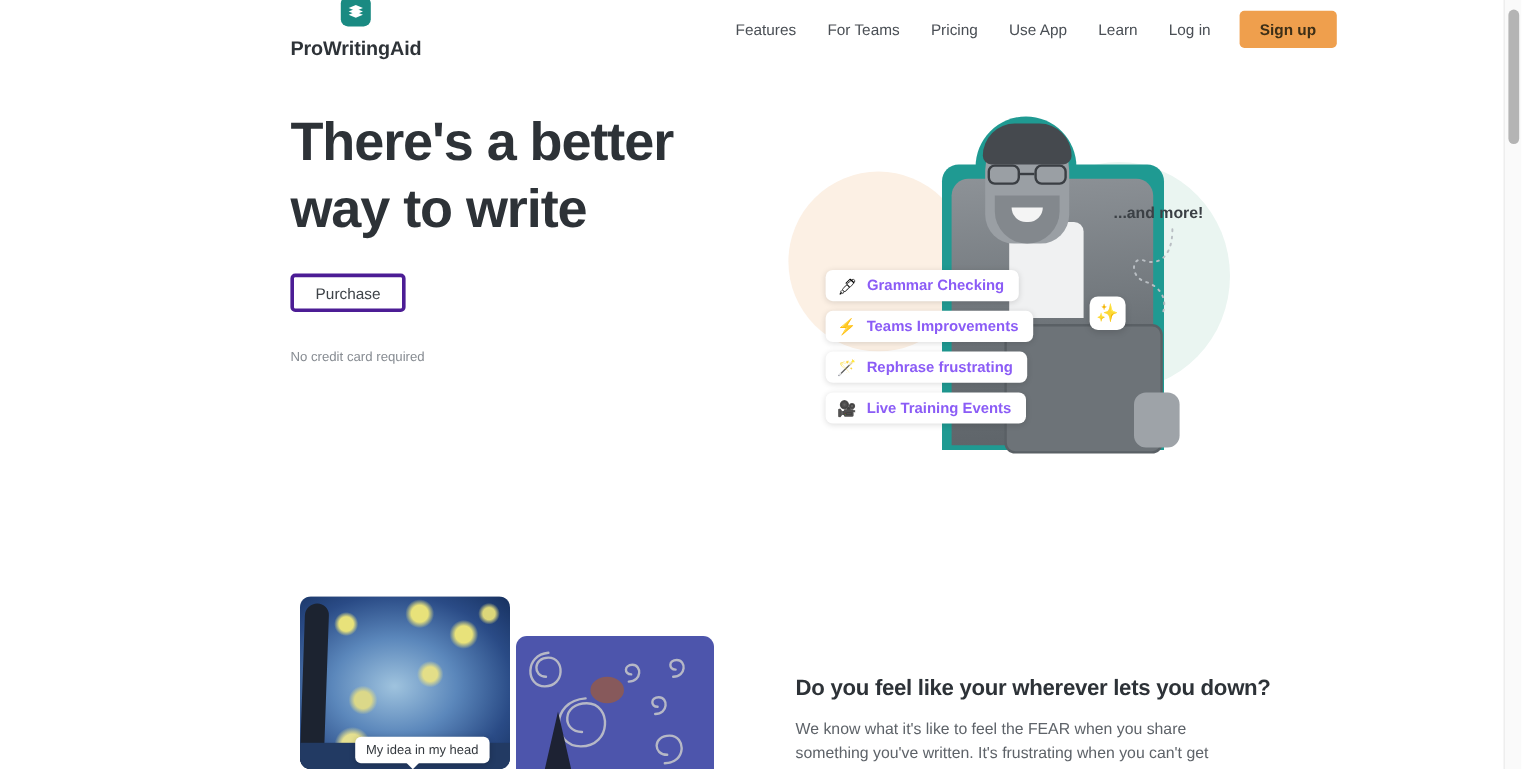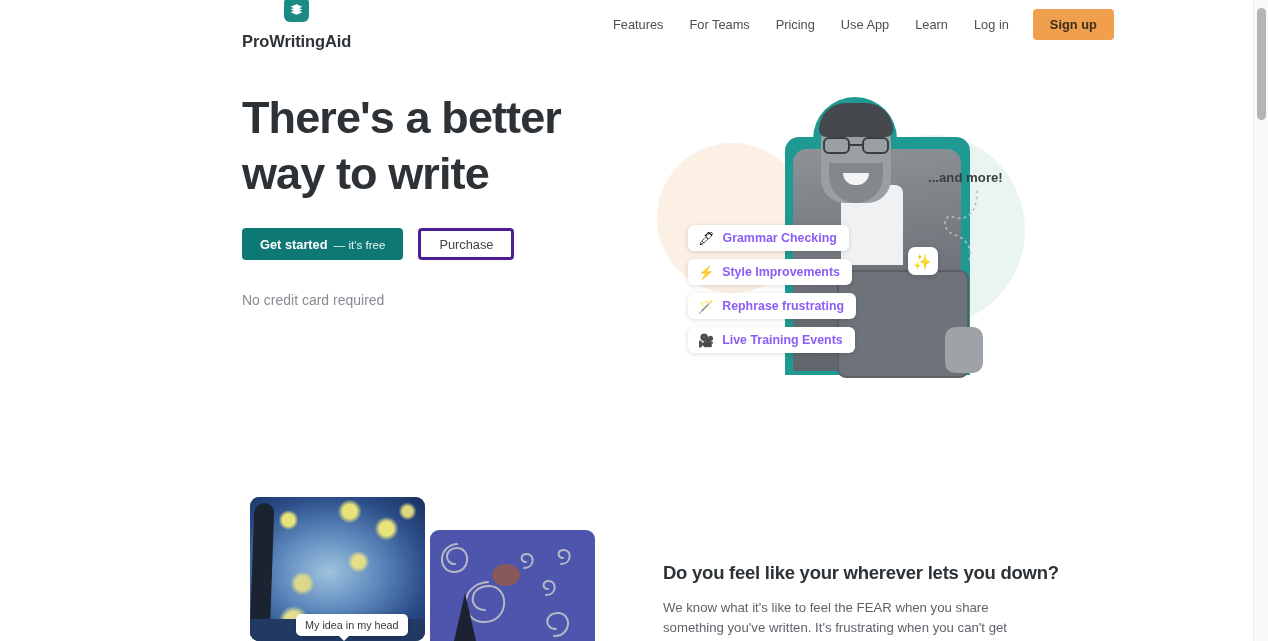--- a/index.html
+++ b/index.html
@@ -156,21 +156,21 @@
     border-radius: 4px;
     height: 32px;
     padding: 0 18px;
     font-family: inherit;
     font-size: 12.8px;
     cursor: pointer;
     white-space: nowrap;
   }
   .hero-note {
     margin-top: 32px;
-    font-size: 14px;
+    font-size: 11px;
     color: #878c92;
   }
 
   
   .hero-art {
     position: absolute;
     left: 645px;
     top: 95px;
     width: 400px;
     height: 300px;
@@ -478,24 +478,20 @@
     </div>
 
     <div class="hero-copy">
       <h1 class="hero-title">
         <span>There's a better</span><br>
         <span>way to write</span>
       </h1>
 
 
       <div class="hero-actions">
-        <button class="btn-primary">
-          <span>Get started</span>
-          <span class="free">— it's free</span>
-        </button>
         <button class="btn-secondary">Purchase</button>
       </div>
 
       <p class="hero-note">No credit card required</p>
     </div>
 
     <div class="hero-art">
       <div class="blob-peach"></div>
       <div class="blob-mint"></div>
 
@@ -528,21 +524,21 @@
         <path d="M52 4 C52 30, 38 34, 28 30 C18 26, 16 44, 30 48 C42 52, 48 62, 44 74" fill="none" stroke="#b9bec3" stroke-width="1.6" stroke-linecap="round" stroke-dasharray="1.5 4.5"></path>
       </svg>
 
       <div class="pills">
         <div class="pill">
           <span class="pill-icon">🖋</span>
           <span class="pill-label">Grammar Checking</span>
         </div>
         <div class="pill">
           <span class="pill-icon">⚡</span>
-          <span class="pill-label">Style Improvements</span>
+          <span class="pill-label">Teams Improvements</span>
         </div>
         <div class="pill">
           <span class="pill-icon">🪄</span>
           <span class="pill-label">Rephrase frustrating</span>
         </div>
         <div class="pill">
           <span class="pill-icon">🎥</span>
           <span class="pill-label">Live Training Events</span>
         </div>
       </div>

